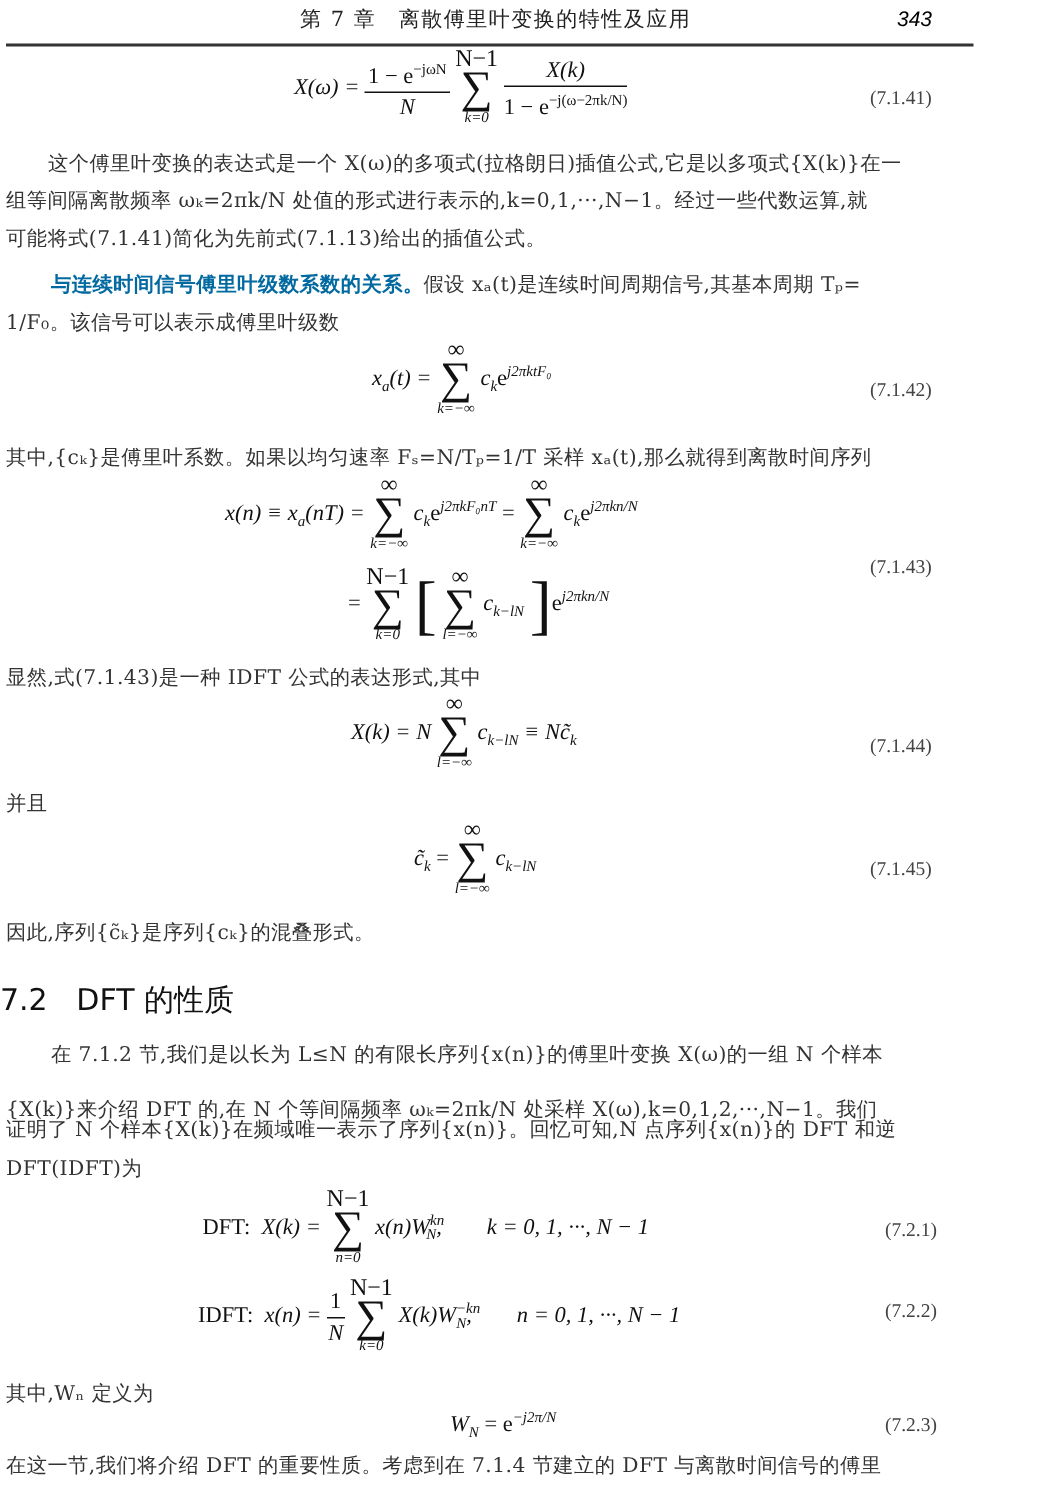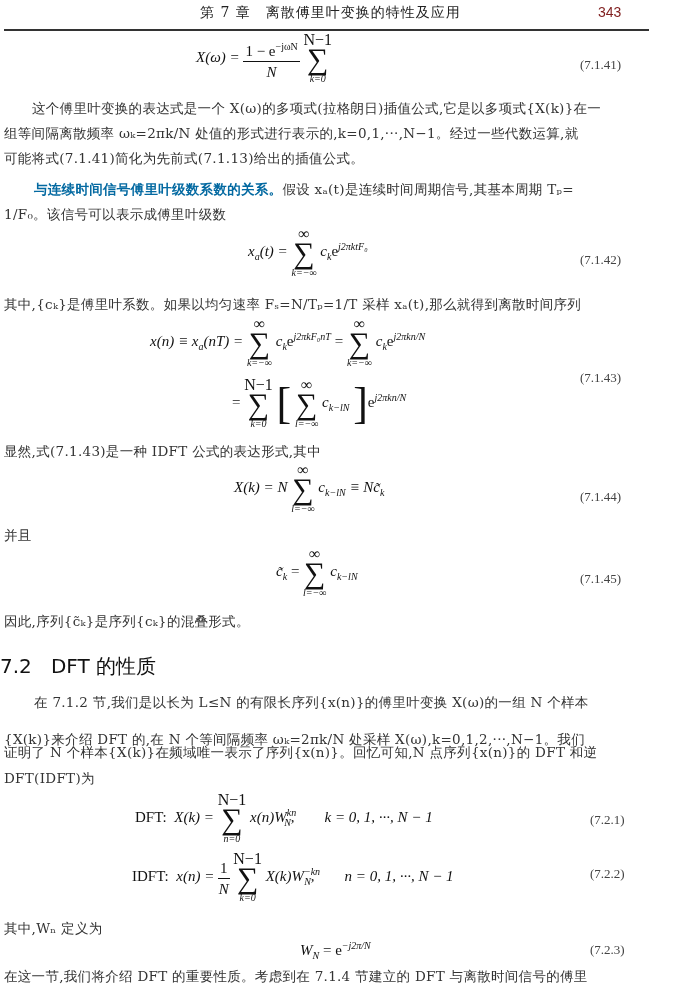--- a/index.html
+++ b/index.html
@@ -1,20 +1,20 @@
 <!DOCTYPE html>
 <html><head>
 <meta charset="utf-8">
 <style>
   html, body { margin:0; padding:0; background:#ffffff; }
   body { width:691px; height:991px; position:relative; overflow:hidden;
          font-family:"DejaVu Serif","Liberation Serif",serif; color:#1a1a1a; }
   .abs { position:absolute; white-space:nowrap; }
   .hdr-title { left:200px; top:4px; font-size:14px; letter-spacing:1px; color:#222; }
-  .hdr-page { left:598px; top:4px; font-size:14px; font-family:"Liberation Sans",sans-serif; color:#7f1d1d; }
+  .hdr-page { left:598px; top:4px; font-size:14px; font-family:"Liberation Sans",sans-serif; color:#000000;font-style:italic; }
   .hdr-rule { left:4px; top:29px; width:645px; height:2px; background:#333; }
   .p { font-size:13.5px; color:#333; left:4px; letter-spacing:0.3px; }
   .eqno { font-family:"Liberation Serif",serif; font-size:13px; color:#444; }
   .m { font-family:"Liberation Serif","DejaVu Serif",serif; font-size:15px; color:#111; }
   .mi { font-style:italic; }
   .sum { display:inline-block; position:relative; text-align:center; vertical-align:middle; }
   .sum .sig { font-size:30px; line-height:28px; display:block; }
   .sum .up { font-size:16px; display:block; line-height:11px; }
   .sum .lo { font-size:10px; font-style:italic; display:block; line-height:11px; }
   .frac { display:inline-block; text-align:center; vertical-align:middle; }
@@ -36,20 +36,24 @@
 <div class="abs m" style="left:196px; top:34px;">
   <span class="mi">X(ω) =</span>
   <span class="frac">
     <span class="num"><span>1 − e</span><sup>−jωN</sup></span>
     <span class="den mi">N</span>
   </span>
   <span class="sum">
     <span class="up">N−1</span>
     <span class="sig">∑</span>
     <span class="lo">k=0</span>
+  </span>
+  <span class="frac">
+    <span class="num mi">X(k)</span>
+    <span class="den"><span>1 − e</span><sup>−j(ω−2πk/N)</sup></span>
   </span>
 </div>
 <div class="abs eqno" style="left:580px; top:57px;">(7.1.41)</div>
 
 <div class="abs p" style="top:100px;margin-left:28px;">这个傅里叶变换的表达式是一个 X(ω)的多项式(拉格朗日)插值公式,它是以多项式{X(k)}在一</div>
 <div class="abs p" style="top:125px;">组等间隔离散频率 ωₖ=2πk/N 处值的形式进行表示的,k=0,1,···,N−1。经过一些代数运算,就</div>
 <div class="abs p" style="top:150px;">可能将式(7.1.41)简化为先前式(7.1.13)给出的插值公式。</div>
 
 <div class="abs p" style="top:181px; left:34px;">
   <span class="bold">与连续时间信号傅里叶级数系数的关系。</span><span>假设 xₐ(t)是连续时间周期信号,其基本周期 Tₚ=</span>

